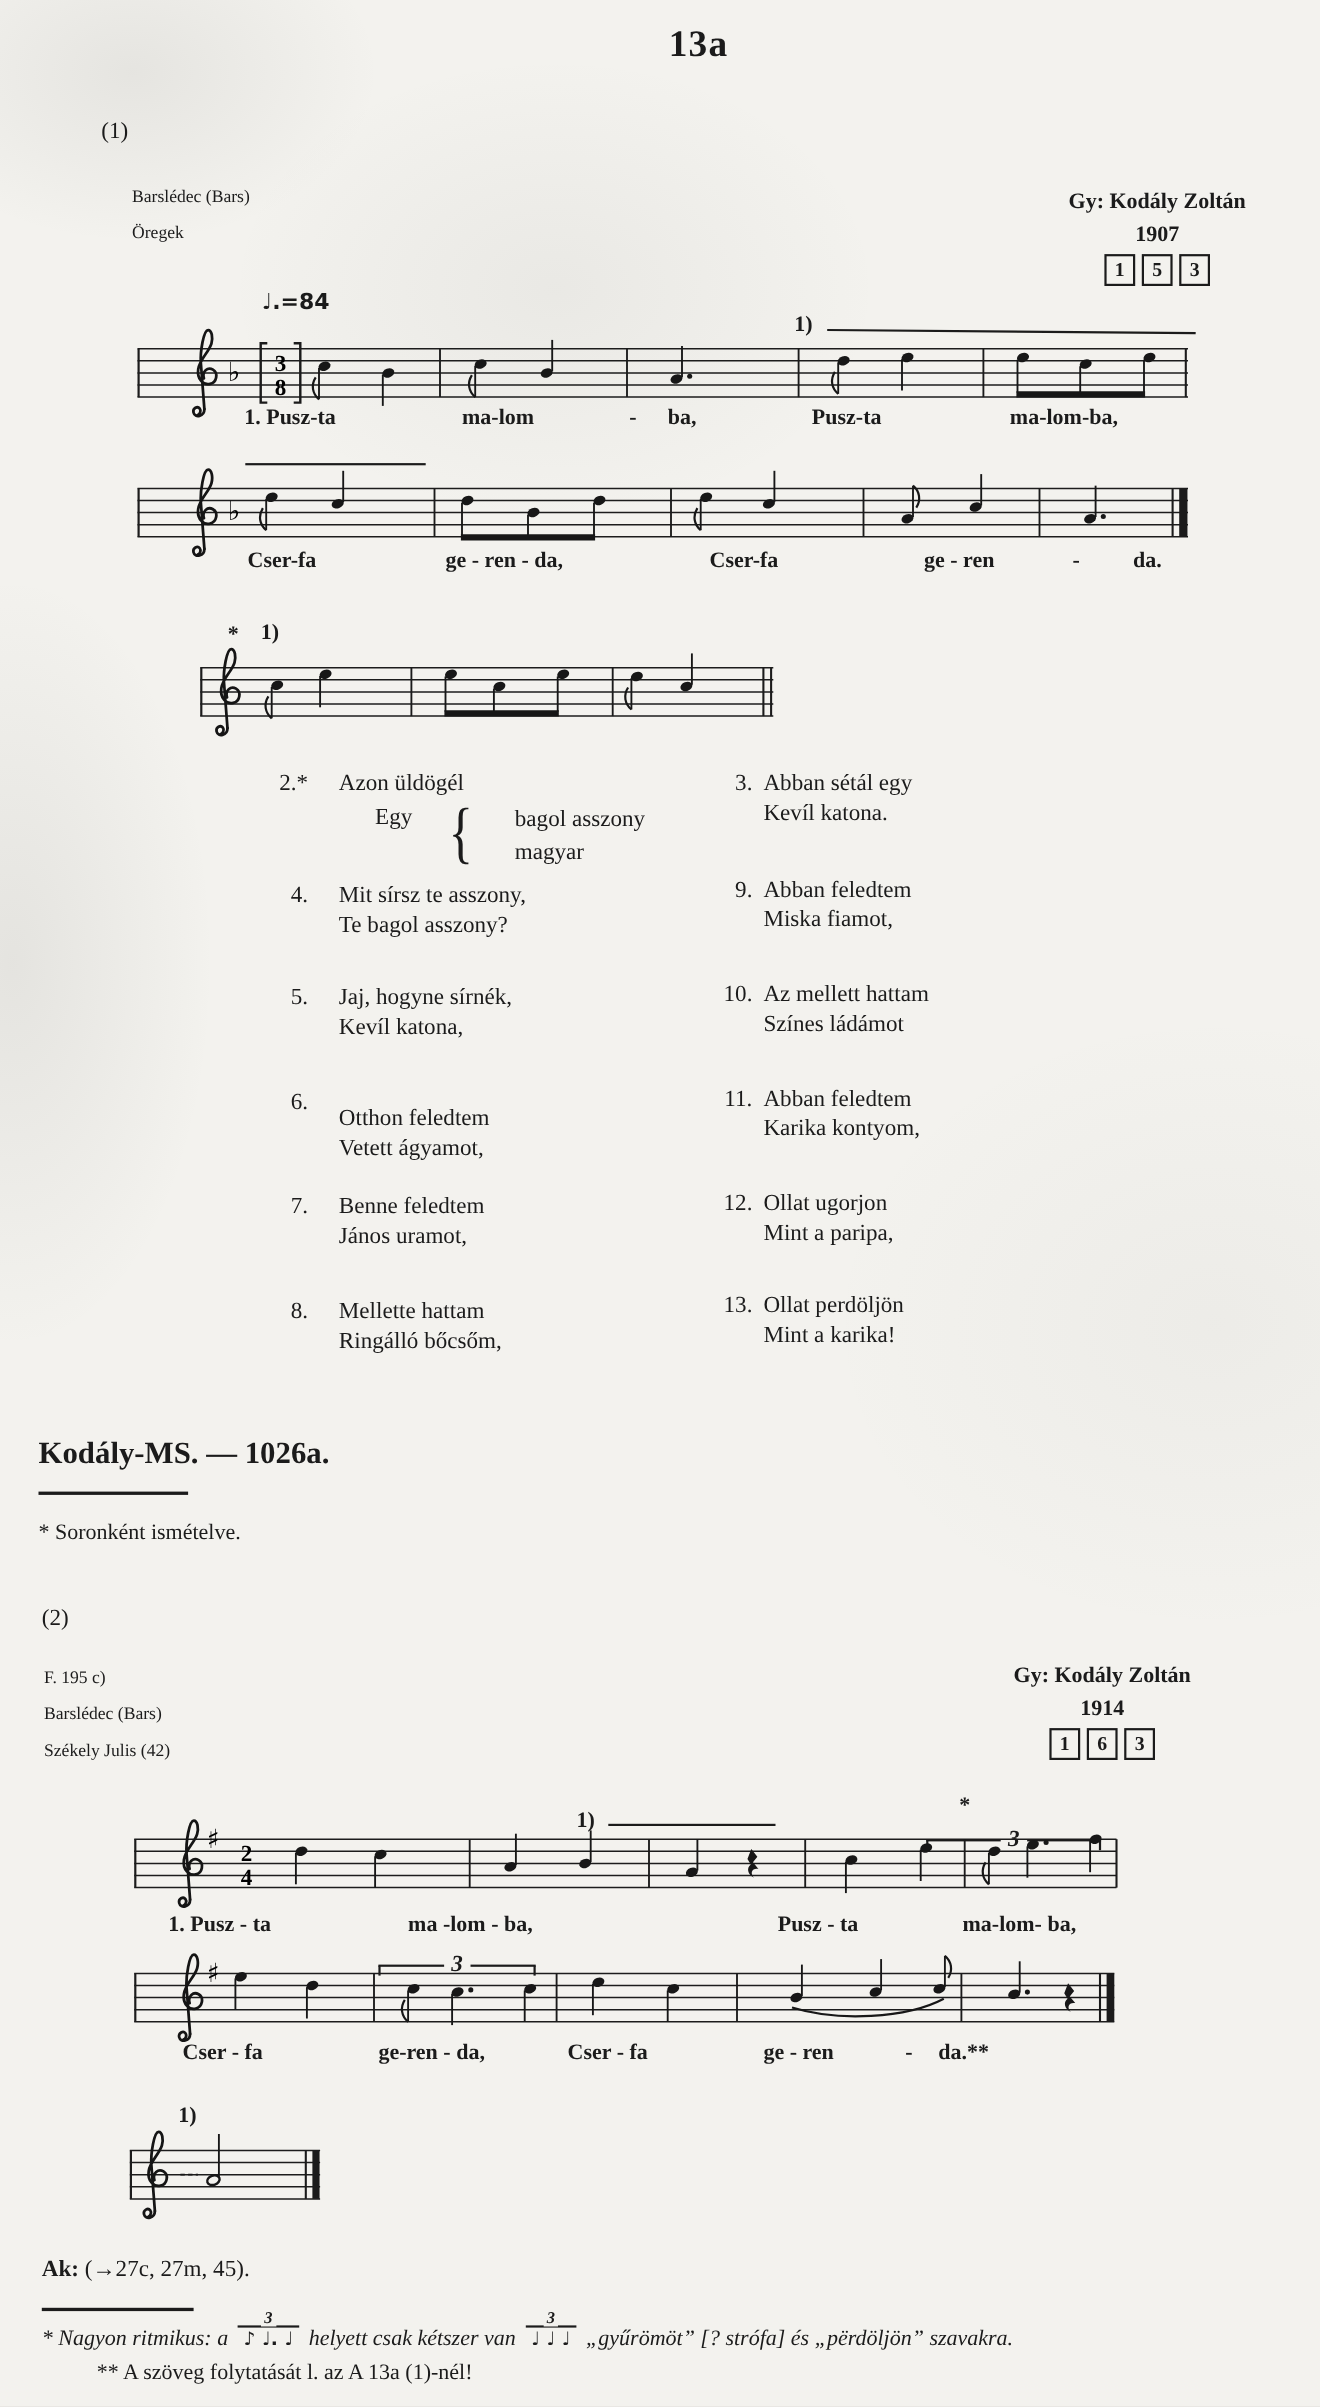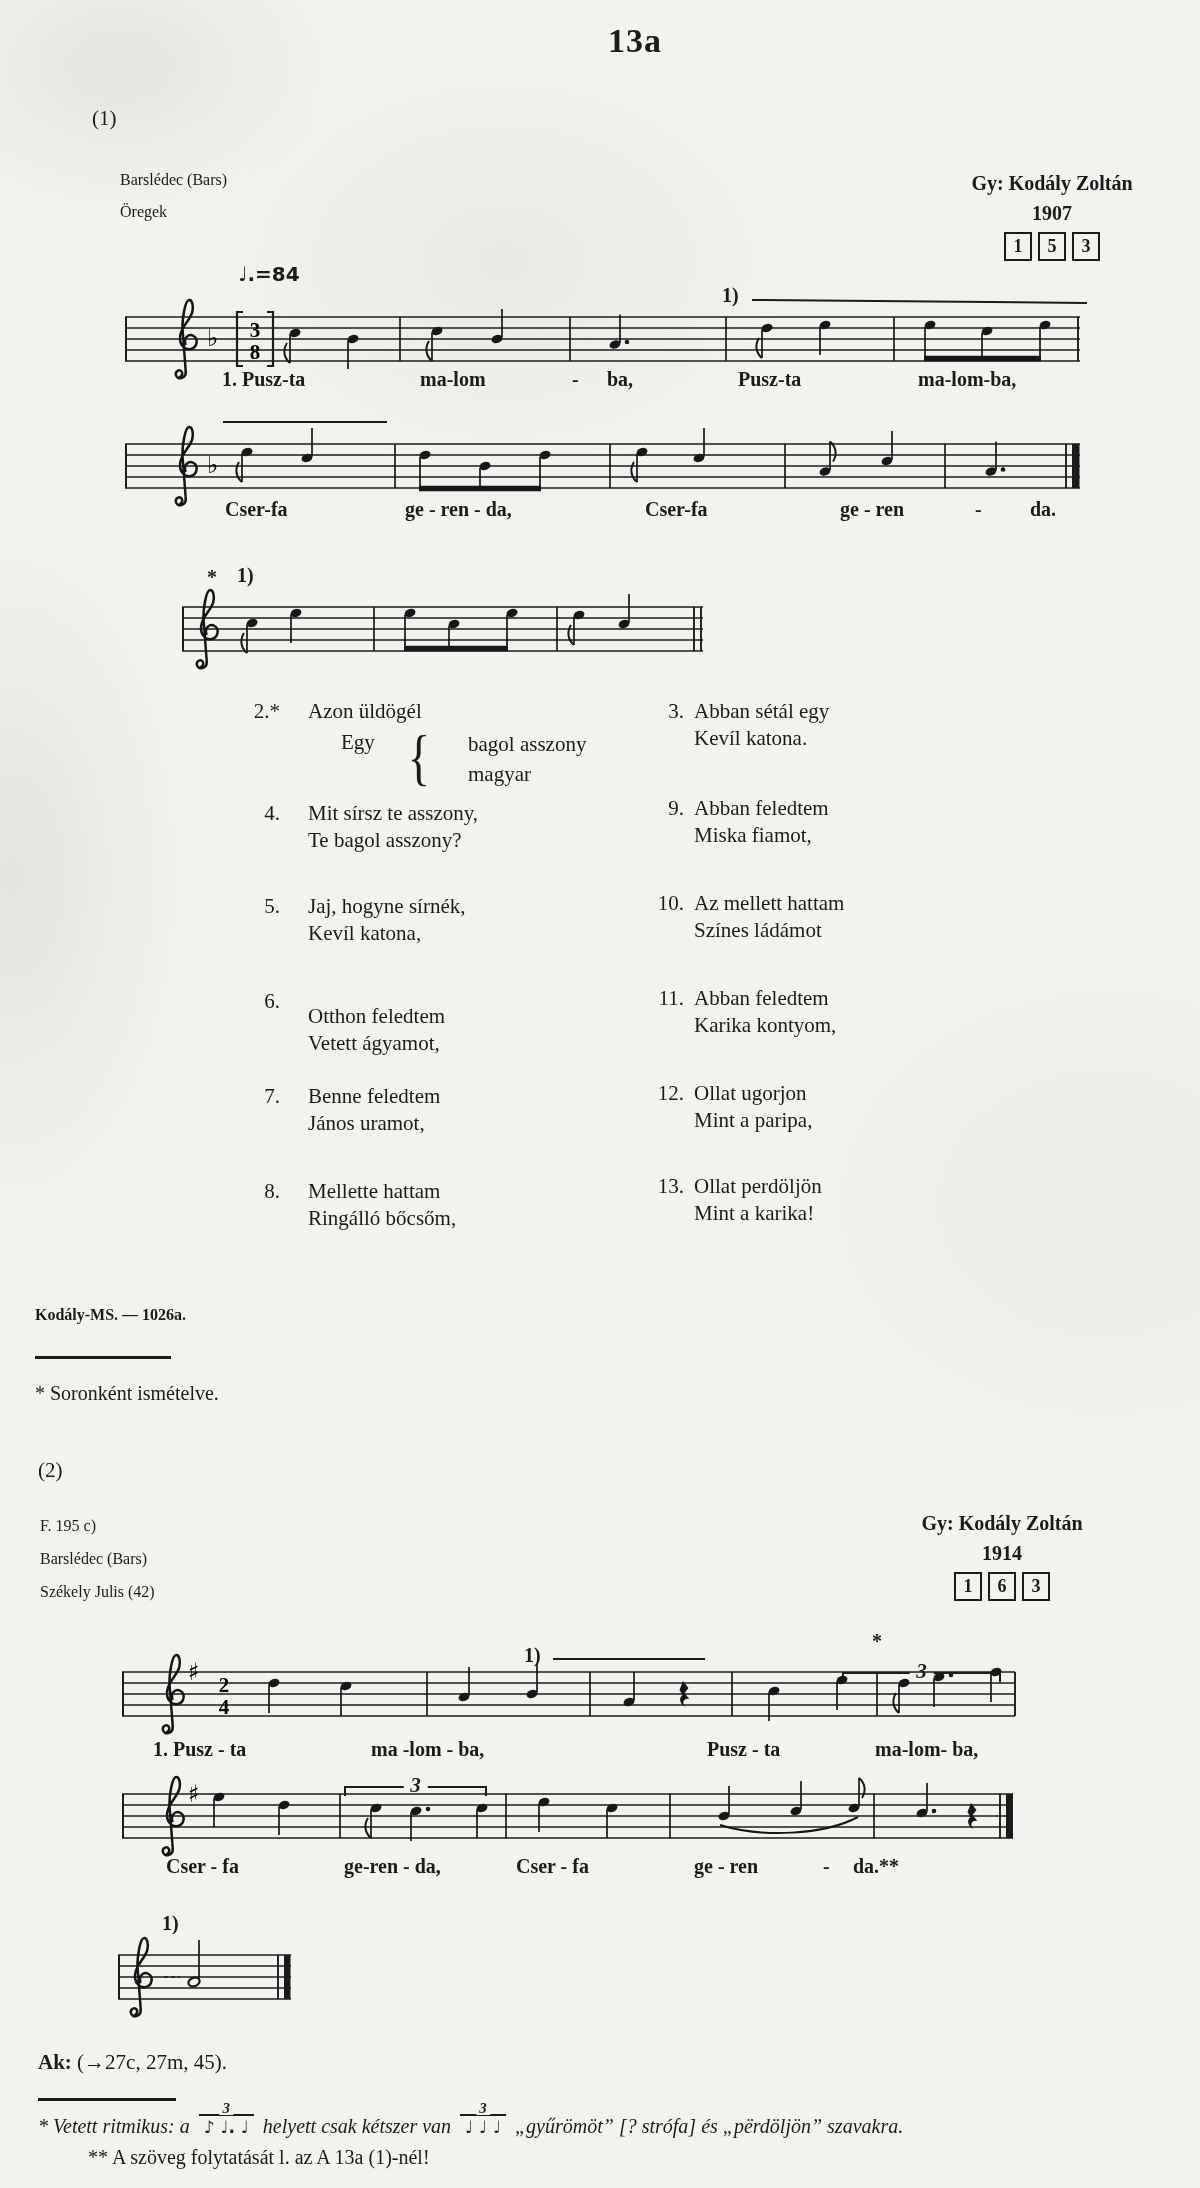--- a/index.html
+++ b/index.html
@@ -22,21 +22,21 @@
   .codebox{display:inline-block;min-width:20px;height:25px;line-height:25px;border:2px solid #1b1b1b;
            margin:0 3px;padding:0 2px;font-size:18px;font-weight:bold;text-align:center;}
   .tempo{font-size:20px;font-weight:bold;font-family:"DejaVu Sans", sans-serif;}
   .refmark{font-size:20px;font-weight:600;}
   .refline{border-top:2px solid #1b1b1b;height:0;}
   .lyr{font-size:20px;font-weight:600;white-space:nowrap;}
   .verse{font-size:21px;line-height:27px;font-weight:500;white-space:nowrap;}
   .vnum{display:inline-block;text-align:right;vertical-align:top;}
   .vtext{position:absolute;top:0;}
   .brace{font-size:62px;font-weight:400;transform:scaleX(.75);line-height:60px;}
-  .src{font-size:16px;font-weight:600;}
+  .src{font-size:28px;font-weight:600;}
   .fnote{font-size:20px;font-weight:500;}
   .rule{background:#1b1b1b;}
   .fn-it{font-style:italic;font-size:20px;font-weight:500;white-space:nowrap;}
   .fn-grp{position:relative;display:inline-block;font-style:normal;font-family:"DejaVu Sans",sans-serif;
           font-size:17px;font-weight:bold;border-top:2px solid #1b1b1b;padding:1px 5px 0;margin:0 4px;}
   .fn-3{position:absolute;top:-15px;left:50%;transform:translateX(-50%);
         font-family:"Liberation Serif",serif;font-style:italic;font-weight:bold;font-size:15px;
         background:#f3f2ee;padding:0 3px;line-height:14px;}
   .tripbracket{position:absolute;border-top:2px solid #1b1b1b;height:0;}
   .tripbracket::before,.tripbracket::after{content:"";position:absolute;top:-1px;width:2px;height:9px;background:#1b1b1b;}
@@ -417,21 +417,21 @@
   </svg>
 
   <div class="abs" style="left:38px;top:2050px;font-size:21px;">
     <span style="font-weight:bold;">Ak:</span>
     <span>(→27c, 27m, 45).</span>
   </div>
 
   <div class="abs rule" style="left:38px;top:2098px;width:138px;height:3px;"></div>
 
   <div class="abs fn-it" style="left:38px;top:2114px;">
-    <span>* Vetett ritmikus: a</span>
+    <span>* Nagyon ritmikus: a</span>
     <span class="fn-grp">
       <span class="fn-3">3</span>
       <span>♪ ♩. ♩</span>
     </span>
     <span>helyett csak kétszer van</span>
     <span class="fn-grp">
       <span class="fn-3">3</span>
       <span>♩ ♩ ♩</span>
     </span>
     <span>„gyűrömöt” [? strófa] és „përdöljön” szavakra.</span>

